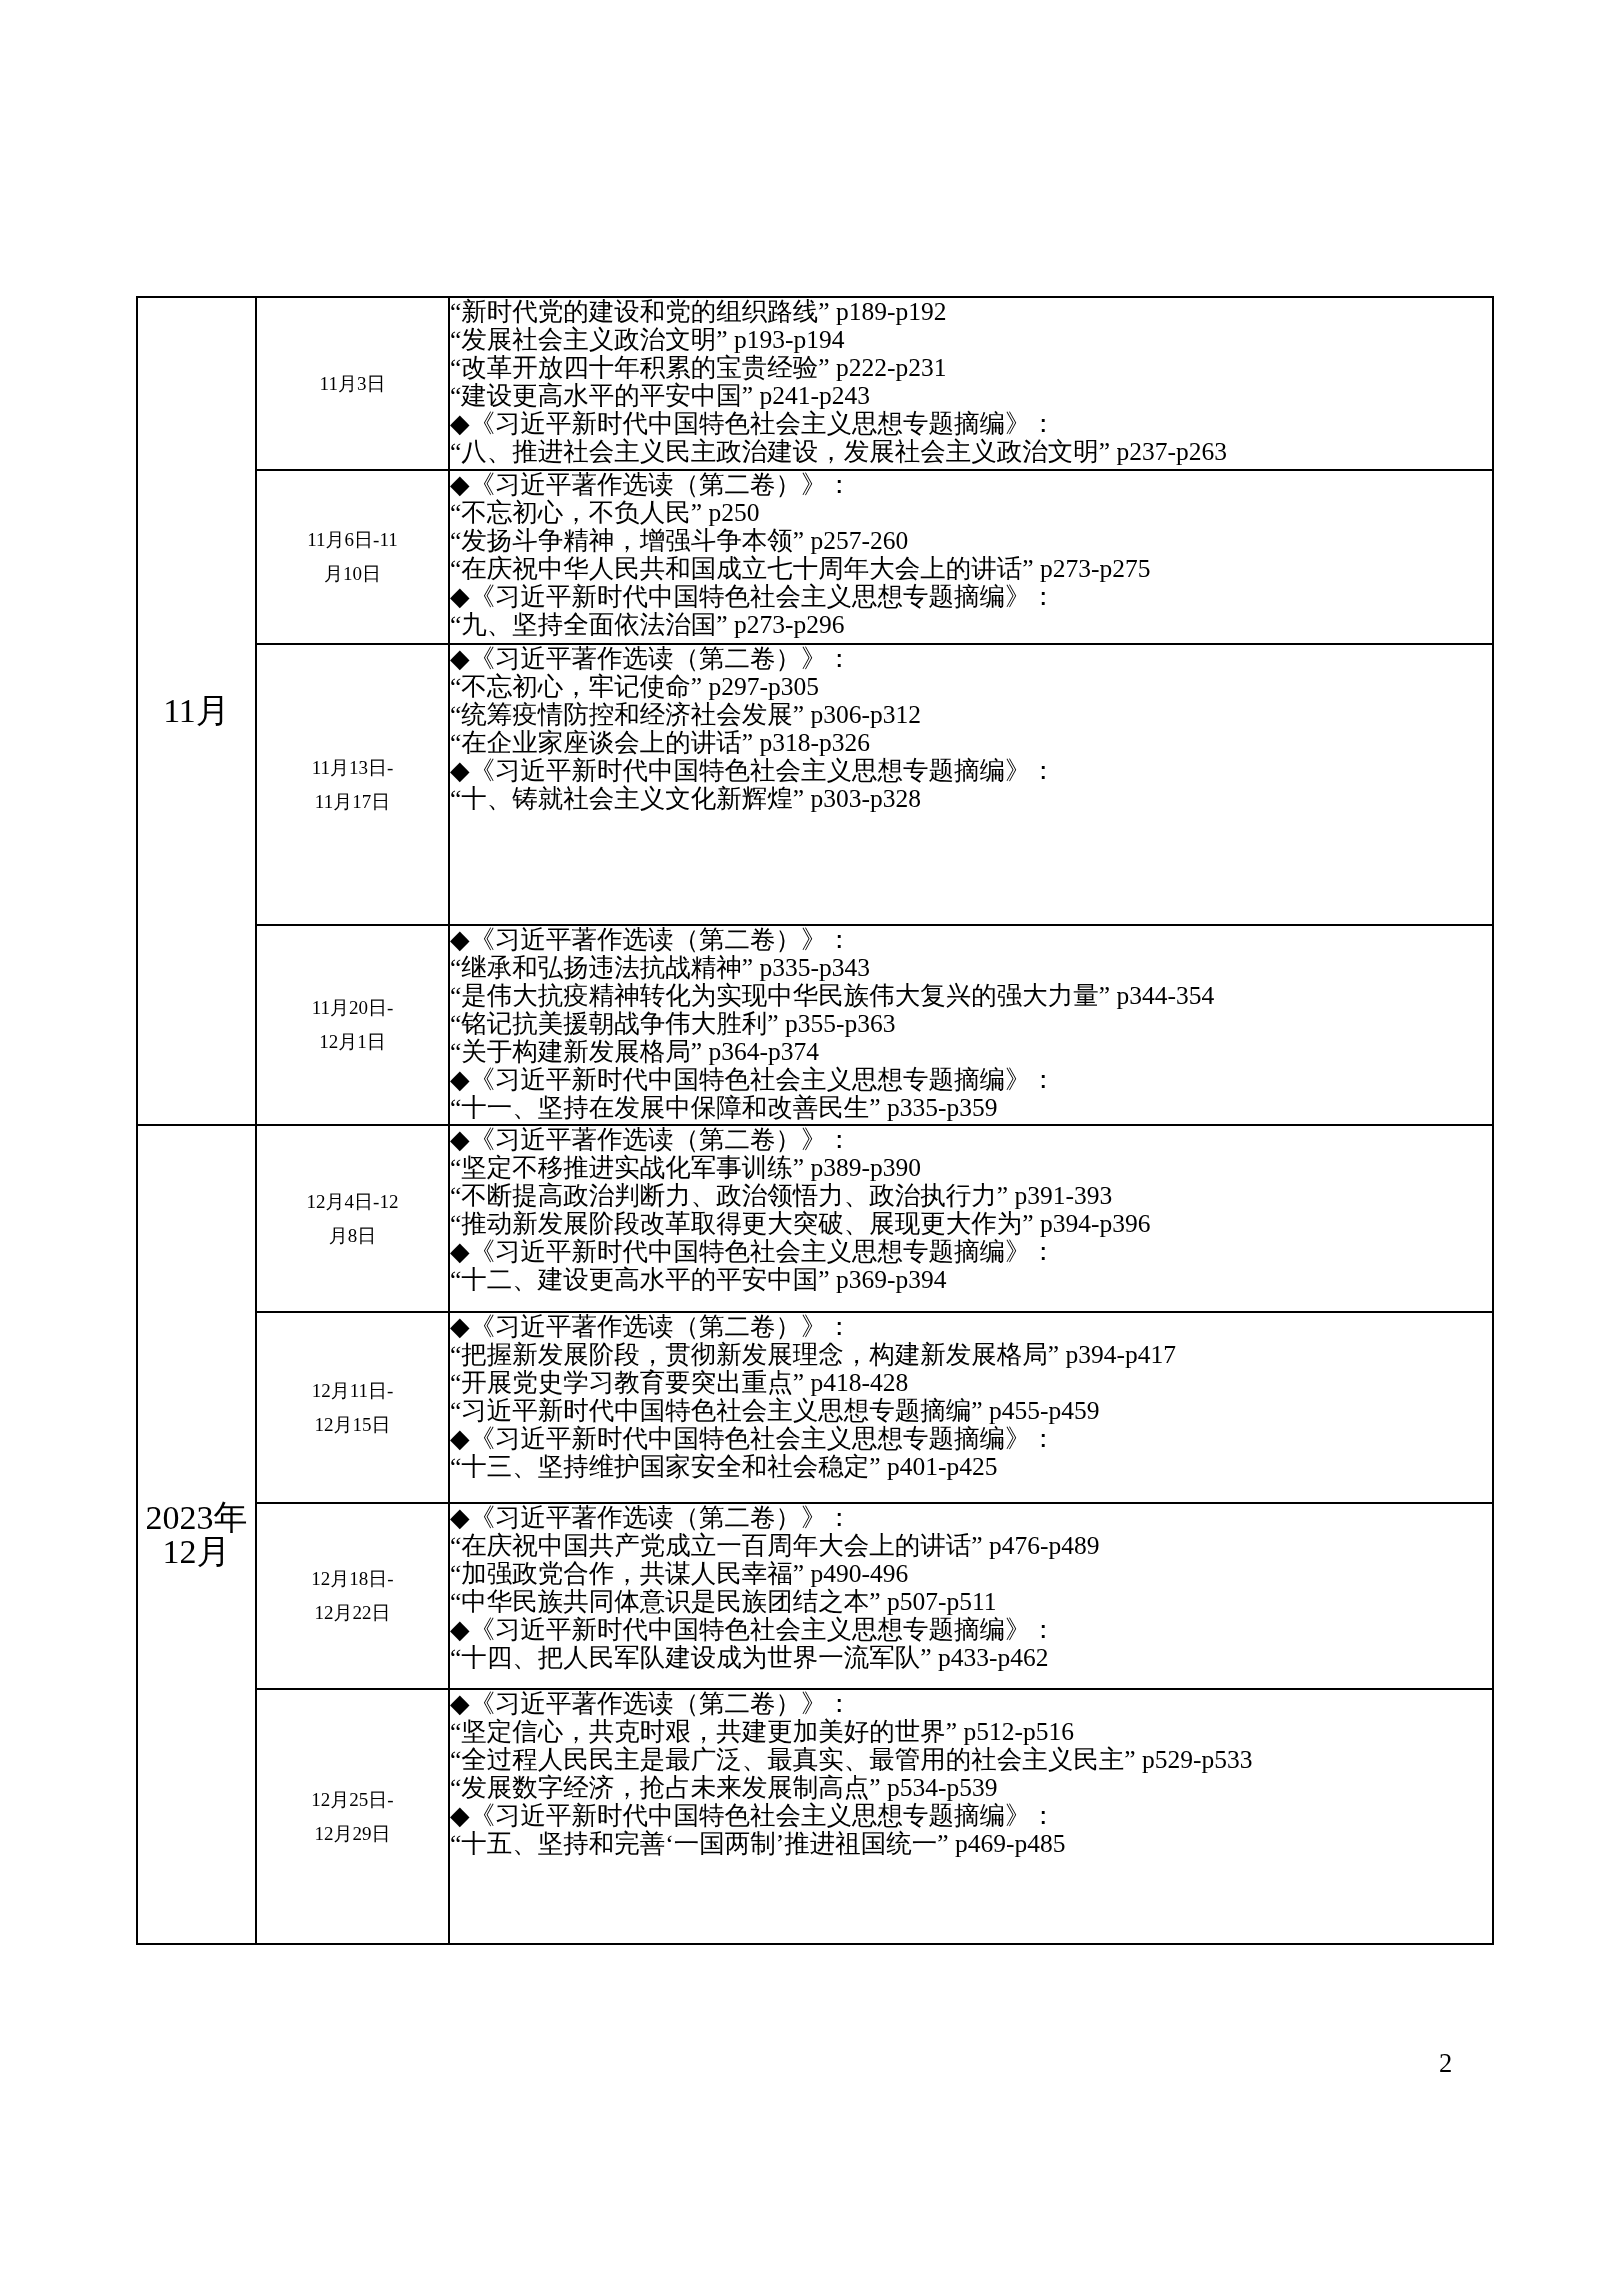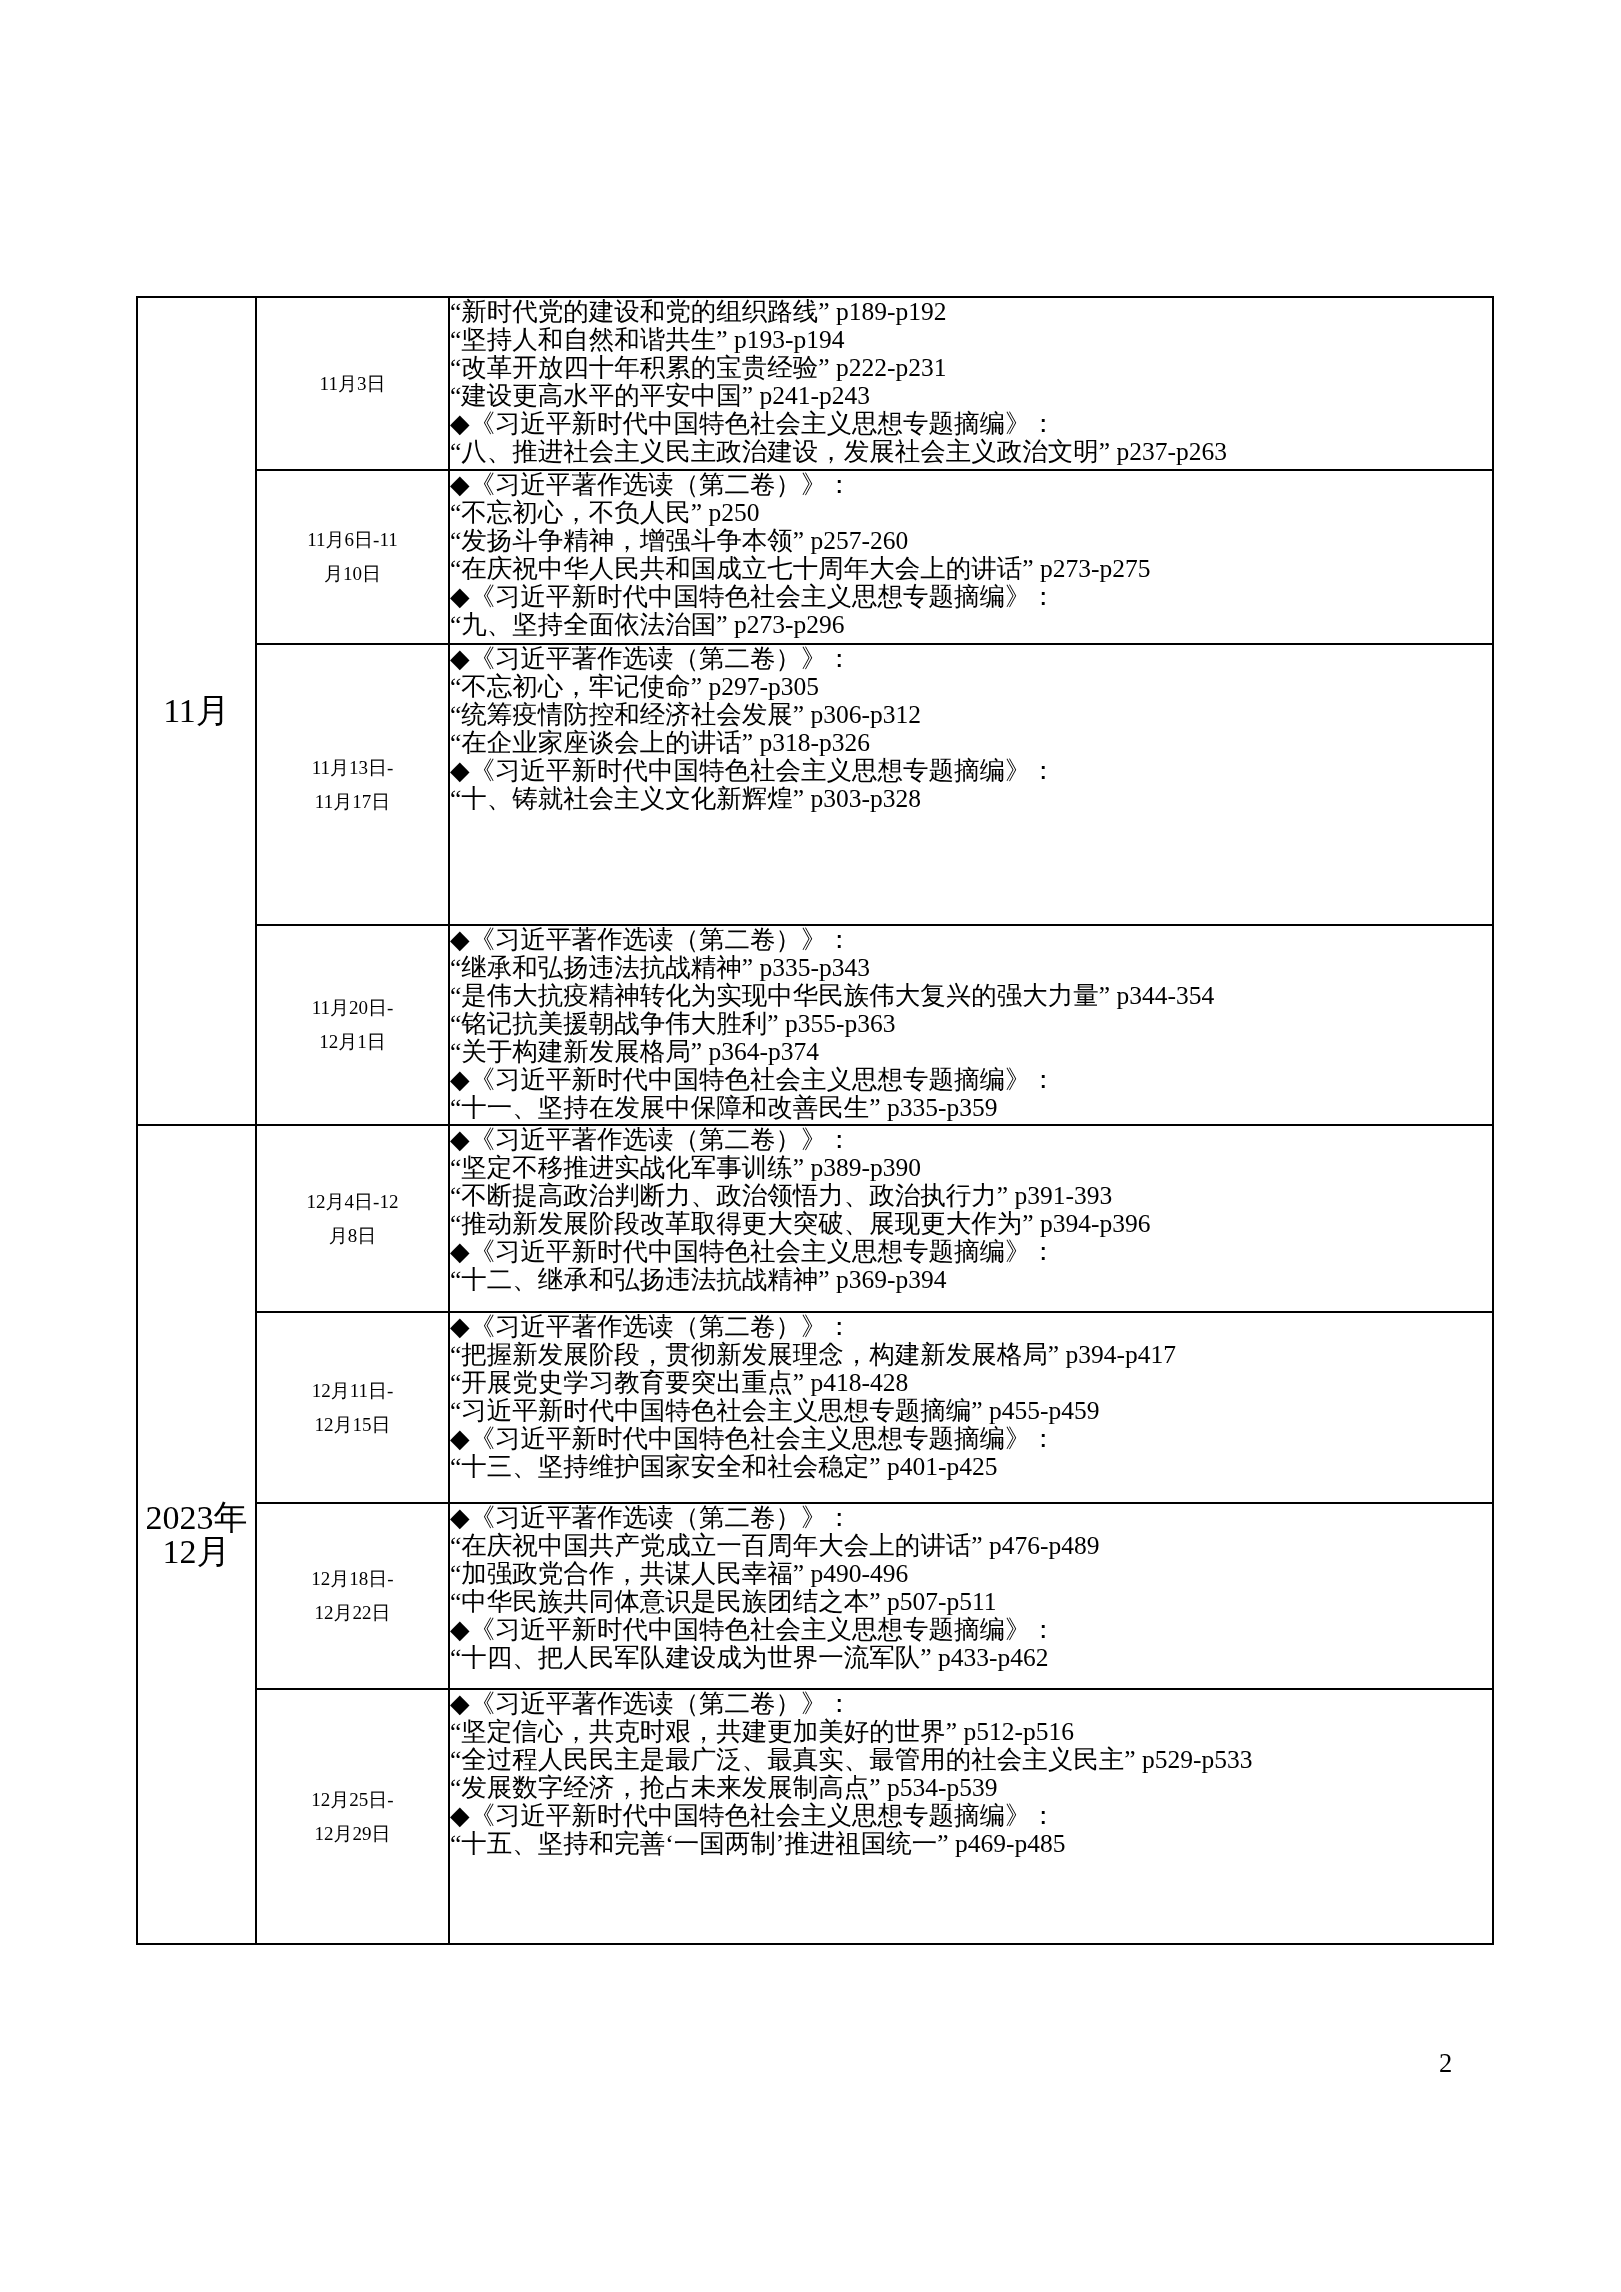--- a/index.html
+++ b/index.html
@@ -71,21 +71,21 @@
       <col style="width:119px">
       <col style="width:193px">
       <col style="width:1044px">
     </colgroup>
     <tbody>
       <tr style="height:173px">
         <td class="month-cell" rowspan="4">11月</td>
         <td class="date-cell">11月3日</td>
         <td class="content-cell">
             <div class="content-line">“新时代党的建设和党的组织路线” p189-p192</div>
-            <div class="content-line">“坚持人和自然和谐共生” p193-p194</div>
+            <div class="content-line">“发展社会主义政治文明” p193-p194</div>
             <div class="content-line">“改革开放四十年积累的宝贵经验” p222-p231</div>
             <div class="content-line">“建设更高水平的平安中国” p241-p243</div>
             <div class="content-line">◆《习近平新时代中国特色社会主义思想专题摘编》：</div>
             <div class="content-line">“八、推进社会主义民主政治建设，发展社会主义政治文明” p237-p263</div>
           </td>
       </tr>
       <tr style="height:174px">
         <td class="date-cell">11月6日-11
 月10日</td>
         <td class="content-cell">
@@ -126,21 +126,21 @@
         <td class="month-cell" rowspan="4">2023年
 12月</td>
         <td class="date-cell">12月4日-12
 月8日</td>
         <td class="content-cell">
             <div class="content-line">◆《习近平著作选读（第二卷）》：</div>
             <div class="content-line">“坚定不移推进实战化军事训练” p389-p390</div>
             <div class="content-line">“不断提高政治判断力、政治领悟力、政治执行力” p391-393</div>
             <div class="content-line">“推动新发展阶段改革取得更大突破、展现更大作为” p394-p396</div>
             <div class="content-line">◆《习近平新时代中国特色社会主义思想专题摘编》：</div>
-            <div class="content-line">“十二、继承和弘扬违法抗战精神” p369-p394</div>
+            <div class="content-line">“十二、建设更高水平的平安中国” p369-p394</div>
           </td>
       </tr>
       <tr style="height:191px">
         <td class="date-cell">12月11日-
 12月15日</td>
         <td class="content-cell">
             <div class="content-line">◆《习近平著作选读（第二卷）》：</div>
             <div class="content-line">“把握新发展阶段，贯彻新发展理念，构建新发展格局” p394-p417</div>
             <div class="content-line">“开展党史学习教育要突出重点” p418-428</div>
             <div class="content-line">“习近平新时代中国特色社会主义思想专题摘编” p455-p459</div>

